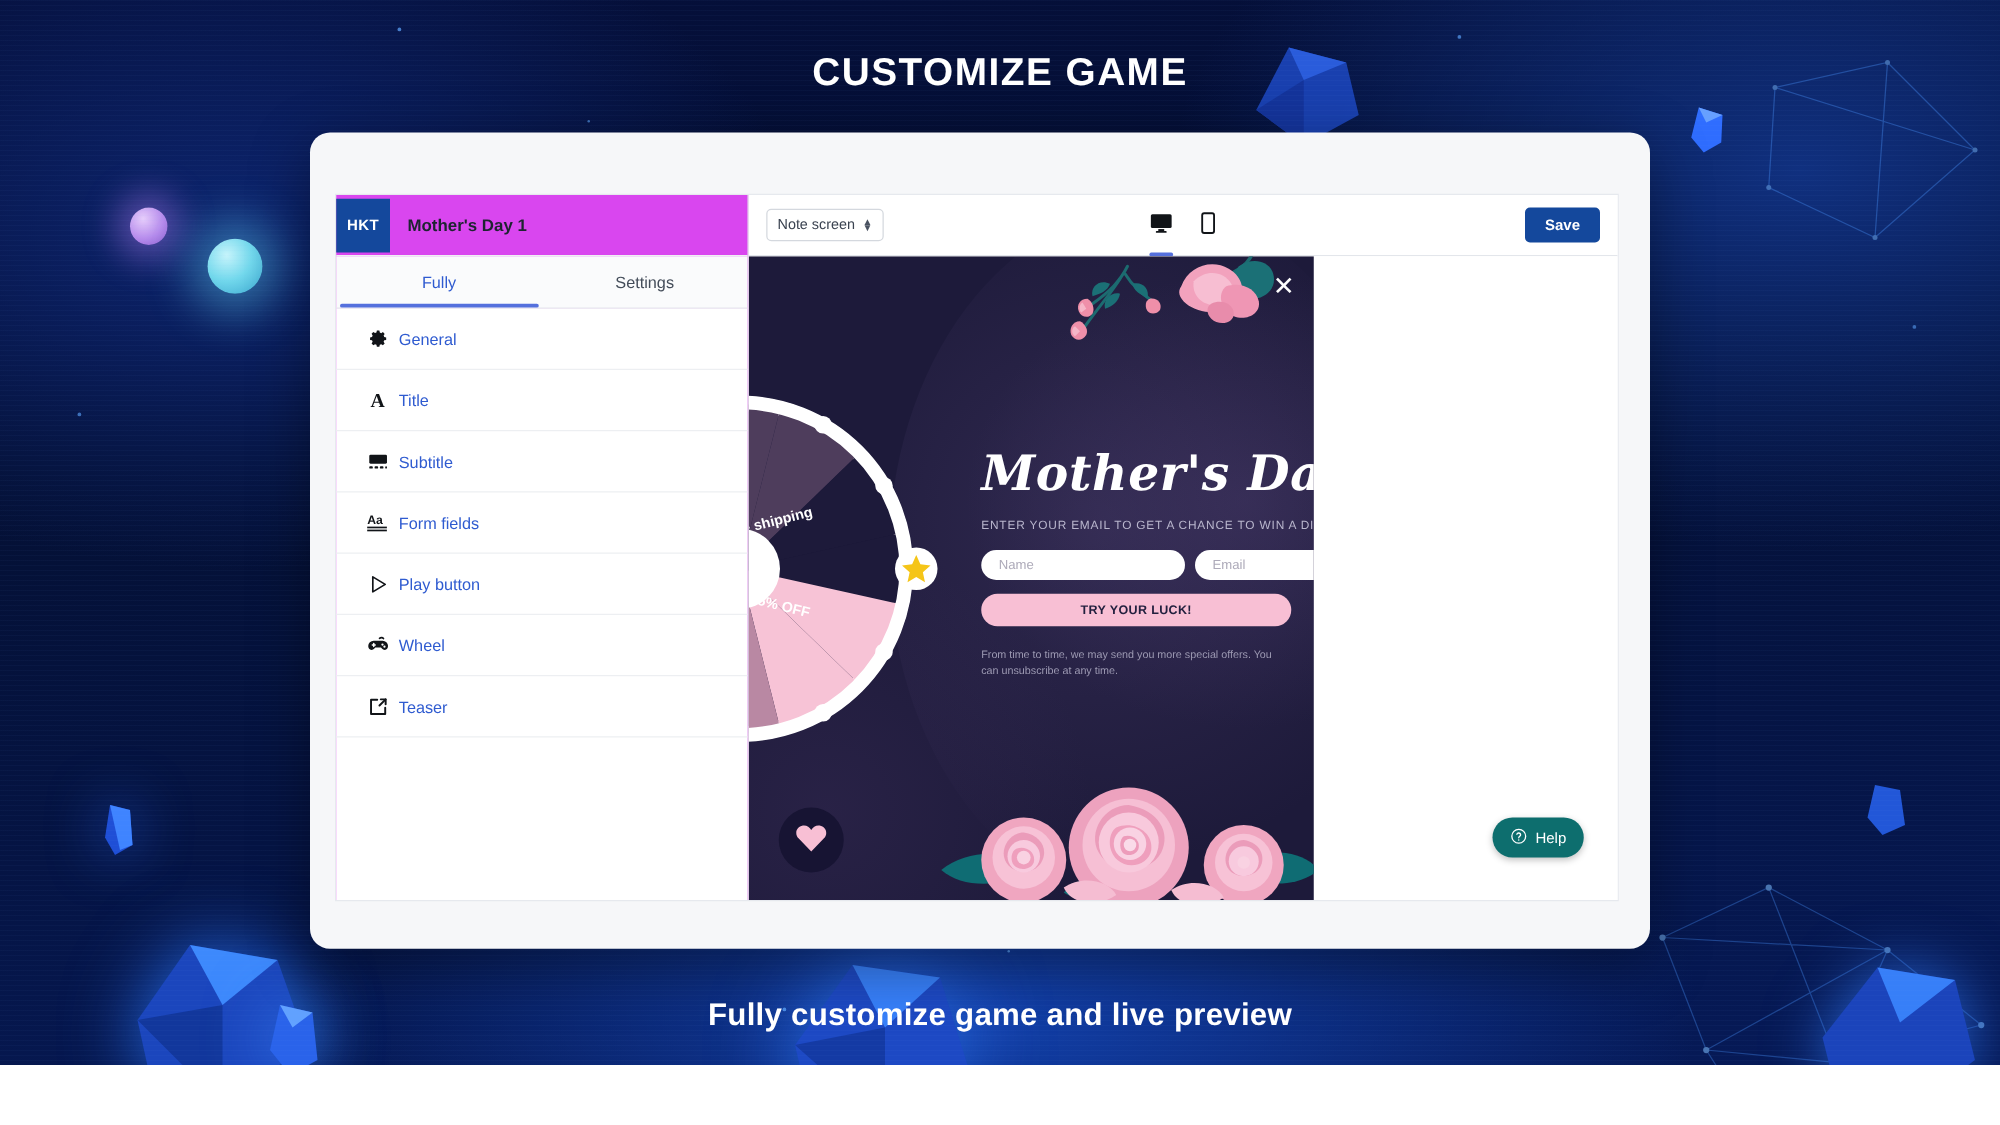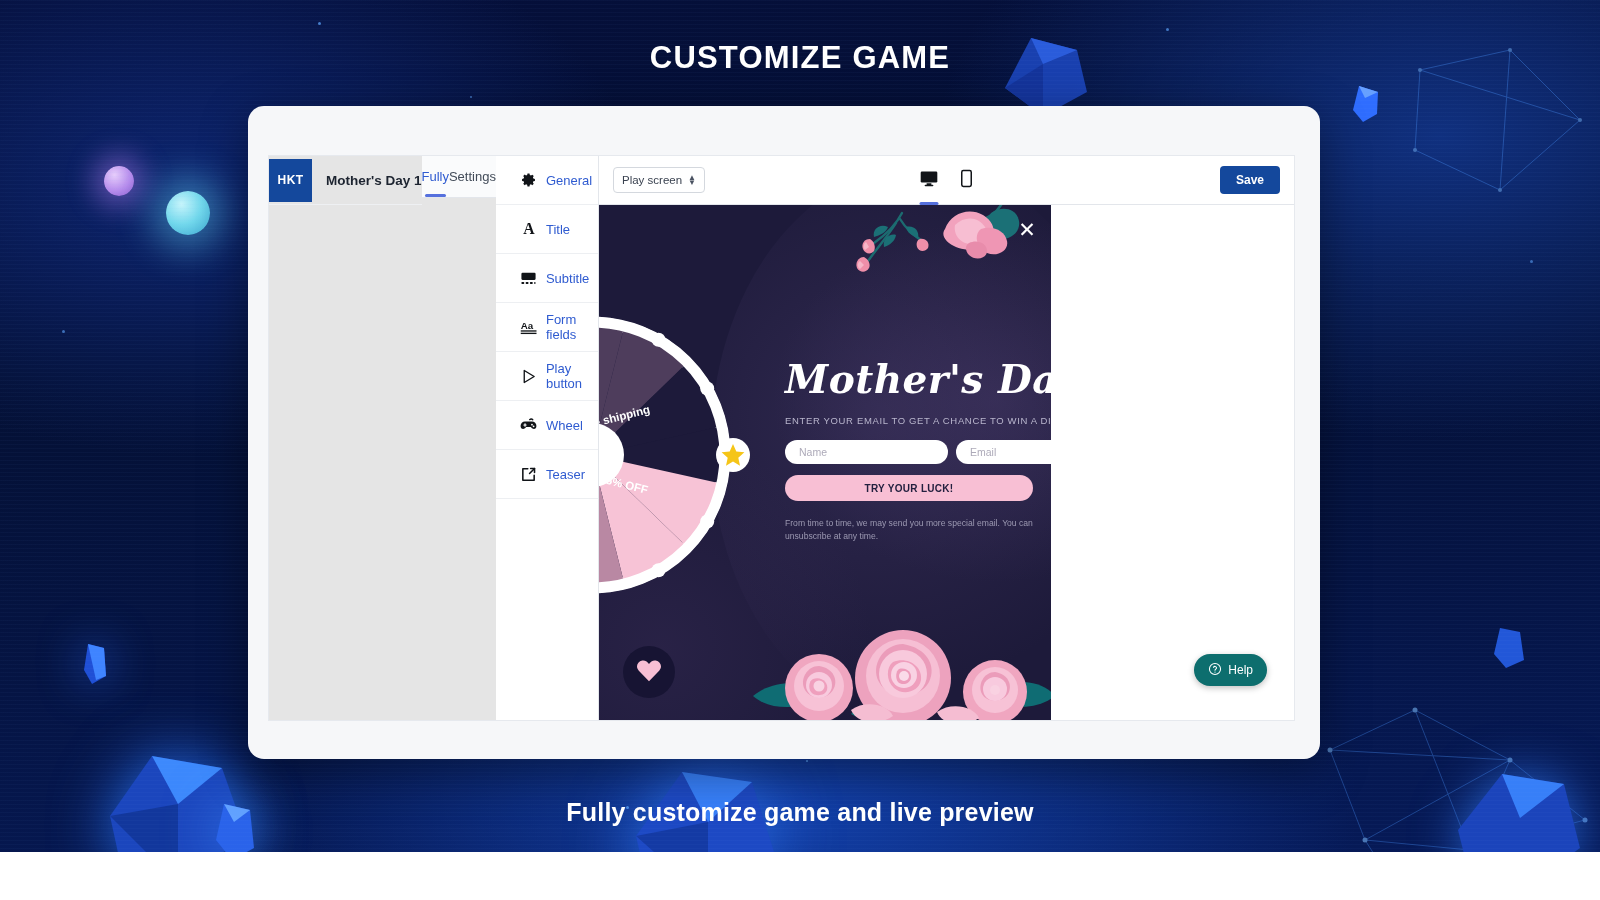--- a/index.html
+++ b/index.html
@@ -93,23 +93,23 @@
     left: 21px; top: 50px;
     width: 1025px; height: 564px;
     background: #ffffff;
     display: flex;
     box-shadow: 0 0 0 1px #e6e9ee;
   }
 
   
   #sidebar {
     width: 330px;
-    background: #e5e5e5;
+    background: #d946ef;
     border-right: 1px solid #e3e6eb;
-    display: flex; flex-direction: row;
+    display: flex; flex-direction: column;
   }
 
   .brand-row {
     height: 49px;
     display: flex; align-items: center;
     border-bottom: 1px solid #eef0f3;
   }
   .brand-logo {
     width: 43px; height: 43px; margin-left: 0;
     background: #14489c;
@@ -553,21 +553,21 @@
           </div>
 
         </div>
       </div>
 
       <div id="preview-col">
 
         <div id="toolbar">
 
           <div class="screen-select">
-            <span>Play screen</span>
+            <span>Note screen</span>
             <span class="stepper-arrows">
               <span>▲</span>
                 <span>▼</span>
             </span>
           </div>
 
           <div class="device-group">
             <div class="device-btn active">
               <span>
                 <svg width="19" height="19" viewBox="0 0 24 24" fill="currentColor">
@@ -744,21 +744,21 @@
               <div class="g-title">Mother's Day</div>
               <div class="g-sub">Enter your email to get a chance to win a discount!</div>
 
               <div class="g-fields">
                 <input class="g-input" type="text" placeholder="Name" style="">
                 <input class="g-input" type="text" placeholder="Email" style="">
               </div>
 
               <button class="g-cta">TRY YOUR LUCK!</button>
 
-              <div class="g-note">From time to time, we may send you more special email. You can unsubscribe at any time.</div>
+              <div class="g-note">From time to time, we may send you more special offers. You can unsubscribe at any time.</div>
             </div>
 
             <div class="teaser-heart">
               <span>
                 <svg width="26" height="24" viewBox="0 0 24 22" fill="#f8bfd4">
                   <path d="M12 21.3 L2.6 11.6 C-.6 8.3 1 3 5.8 2.2 C8.4 1.8 10.8 3.3 12 5.4 C13.2 3.3 15.6 1.8 18.2 2.2 C23 3 24.6 8.3 21.4 11.6 Z"></path>
                 </svg>
               </span>
             </div>
 

